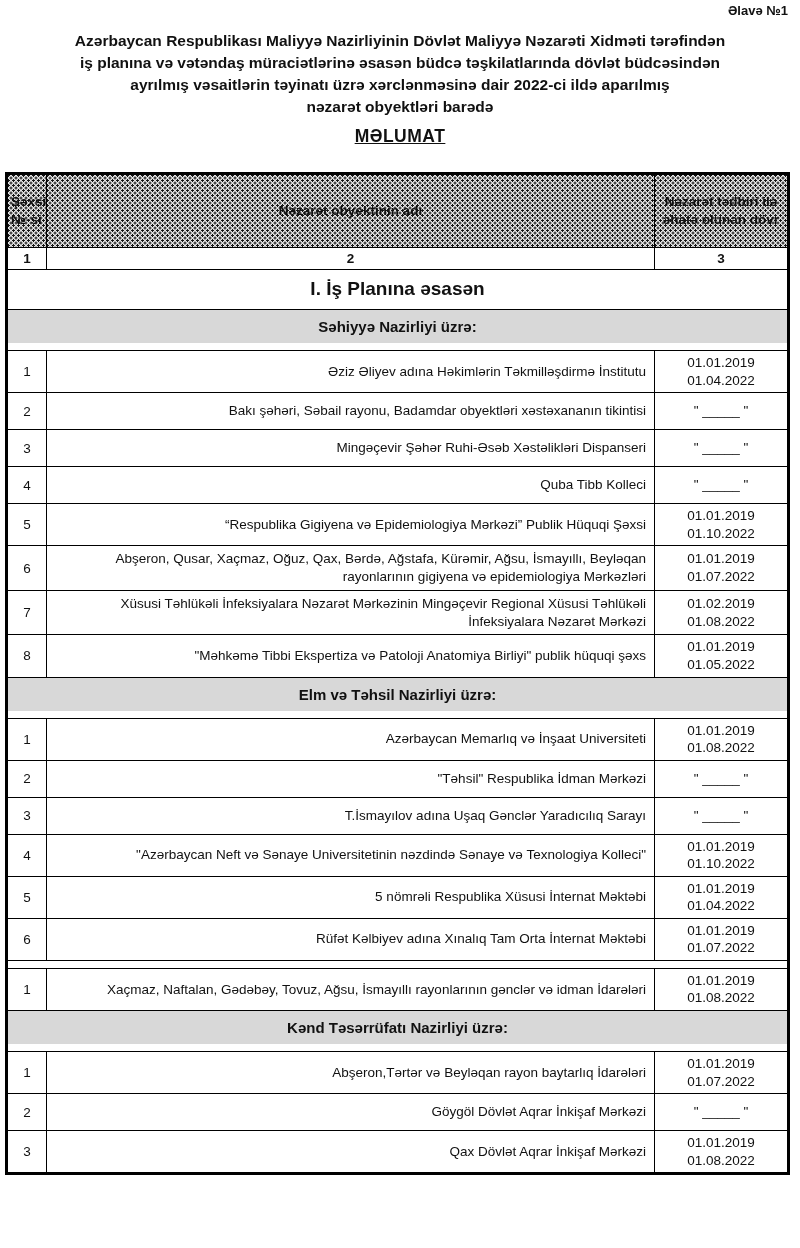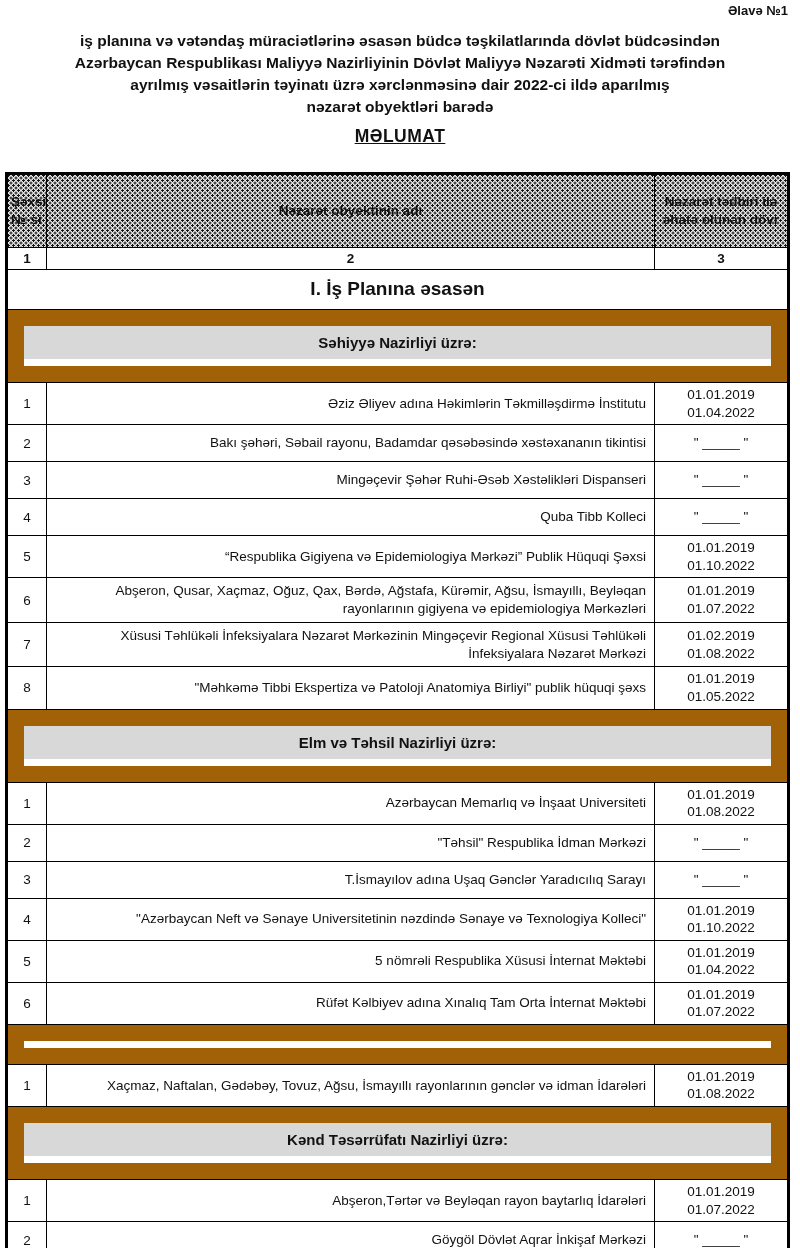--- a/index.html
+++ b/index.html
@@ -44,21 +44,21 @@
   .head-row th.h-sira { text-align:left; padding-left:3px; }
   .head-row th.h-period { padding:0 4px; }
   .num-row td {
     text-align:center; font-weight:bold; font-size:13.5px;
     padding:3px 0; background:#fff;
   }
   .part-row td {
     text-align:center; font-weight:bold; font-size:19px;
     padding:8px 0 9px 0; background:#fff;
   }
-  .section-row td { padding:16px; background:#a16207; }
+  .section-row td { padding:0; background:#a16207; }
   .section-band {
     background:#d8d8d8; text-align:center;
     font-weight:bold; font-size:15px;
     padding:8px 4px;
   }
   .section-gap { height:7px; background:#fff; }
   .data-row { height:37px; }
   .data-row td { font-size:13.5px; background:#fff;text-align:right; }
   td.c-no { text-align:center; }
   td.c-name { padding:4px 8px; line-height:1.32; }
@@ -66,22 +66,22 @@
   td.c-period div { white-space:nowrap; }
 </style>
 </head>
 <body>
 
 <div class="page">
 
   <div class="annex">Əlavə №1</div>
 
   <div class="title">
+    <div>Azərbaycan Respublikası Maliyyə Nazirliyinin Dövlət Maliyyə Nəzarəti Xidməti tərəfindən</div>
     <div>iş planına və vətəndaş müraciətlərinə əsasən büdcə  təşkilatlarında dövlət büdcəsindən</div>
-    <div>Azərbaycan Respublikası Maliyyə Nazirliyinin Dövlət Maliyyə Nəzarəti Xidməti tərəfindən</div>
     <div>ayrılmış vəsaitlərin təyinatı üzrə xərclənməsinə dair 2022-ci ildə aparılmış</div>
     <div>nəzarət obyektləri barədə</div>
   </div>
 
   <div class="heading">MƏLUMAT</div>
 
   <table class="main">
     <colgroup>
       <col style="width:40px">
       <col style="width:608px">
@@ -115,21 +115,21 @@
     <td class="c-no">1</td>
     <td class="c-name">Əziz Əliyev adına Həkimlərin Təkmilləşdirmə İnstitutu</td>
     <td class="c-period">
             <div>01.01.2019</div>
             <div>01.04.2022</div>
           </td>
   </tr>
 
   <tr class="data-row">
     <td class="c-no">2</td>
-    <td class="c-name">Bakı şəhəri, Səbail rayonu, Badamdar qəsəbəsində xəstəxananın tikintisi</td>
+    <td class="c-name">Bakı şəhəri, Səbail rayonu, Badamdar obyektləri xəstəxananın tikintisi</td>
     <td class="c-period">
             <div>" _____ "</div>
           </td>
   </tr>
 
   <tr class="data-row">
     <td class="c-no">3</td>
     <td class="c-name">Mingəçevir Şəhər Ruhi-Əsəb Xəstəlikləri Dispanseri</td>
     <td class="c-period">
             <div>" _____ "</div>

